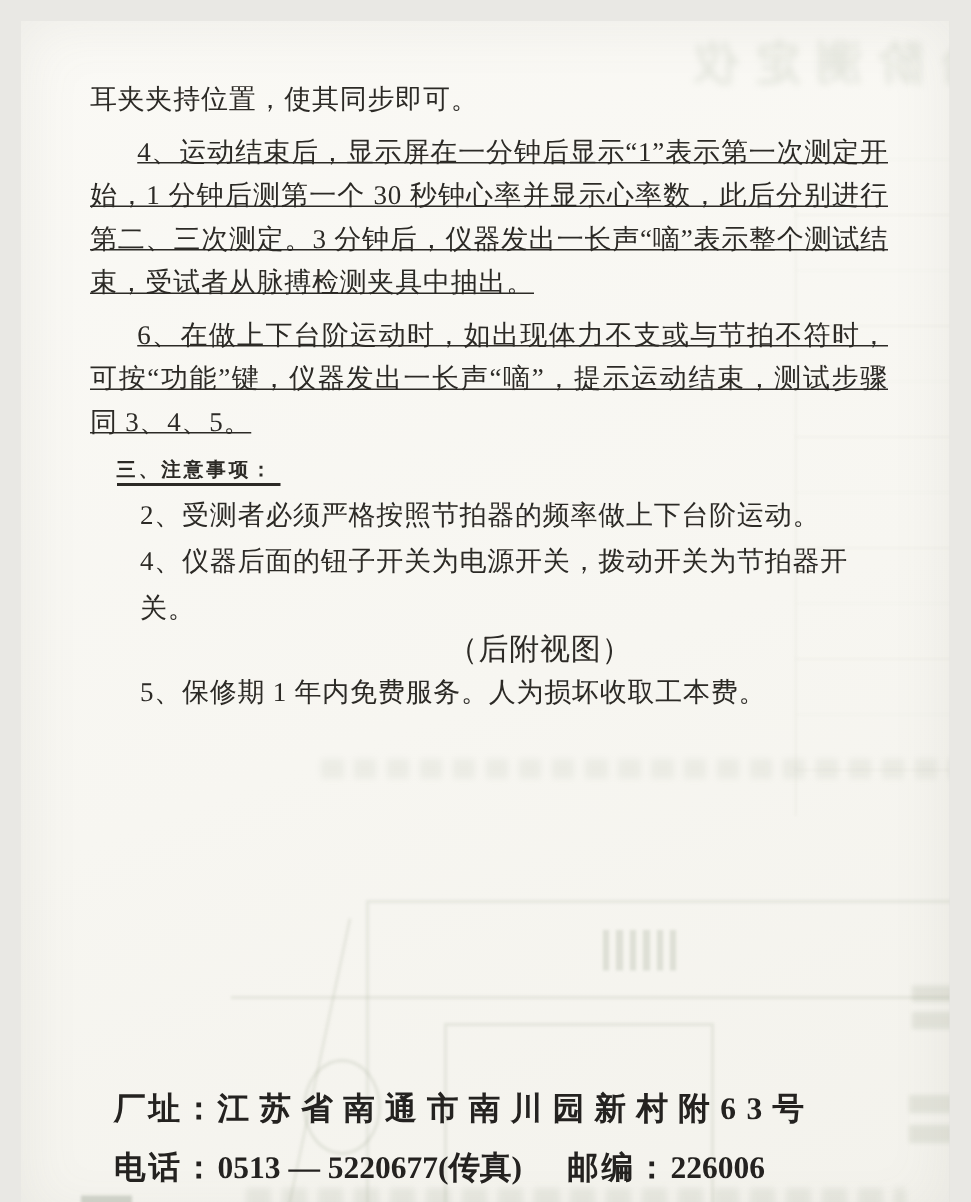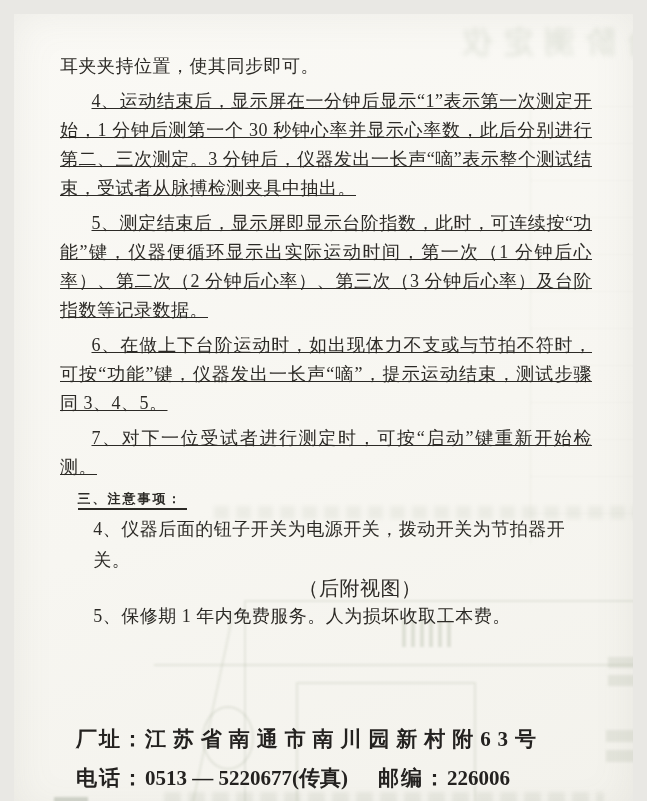--- a/index.html
+++ b/index.html
@@ -93,27 +93,26 @@
     <div class="bleed-label-1"></div>
     <div class="bleed-label-2"></div>
     <div class="bleed-bottom-row"></div>
     <div class="bleed-corner-block"></div>
   </div>
 
   <div class="content">
     <p class="intro">耳夹夹持位置，使其同步即可。</p>
 
     <p class="para">4、运动结束后，显示屏在一分钟后显示“1”表示第一次测定开始，1 分钟后测第一个 30 秒钟心率并显示心率数，此后分别进行第二、三次测定。3 分钟后，仪器发出一长声“嘀”表示整个测试结束，受试者从脉搏检测夹具中抽出。</p>
-    <p class="para">5、测定结束后，显示屏即显示台阶指数，此时，可连续按“功能”键，仪器便循环显示出实际运动时间，第一次（1 分钟后心率）、第二次（2 分钟后心率）、第三次（3 分钟后心率）及台阶指数等记录数据。</p>
     <p class="para">6、在做上下台阶运动时，如出现体力不支或与节拍不符时，可按“功能”键，仪器发出一长声“嘀”，提示运动结束，测试步骤同 3、4、5。</p>
-    <p class="para">7、对下一位受试者进行测定时，可按“启动”键重新开始检测。</p>
 
     <h3 class="section-heading"><span class="hl">三、注意事项：</span></h3>
 
     <div class="notes">
+      <p class="note">2、受测者必须严格按照节拍器的频率做上下台阶运动。</p>
       <p class="note">4、仪器后面的钮子开关为电源开关，拨动开关为节拍器开关。</p>
       <p class="note-sub">（后附视图）</p>
       <p class="note">5、保修期 1 年内免费服务。人为损坏收取工本费。</p>
     </div>
   </div>
 
   <div class="footer">
     <p><span class="addr-label">厂址：</span><span class="addr-text">江苏省南通市南川园新村附63号</span></p>
     <p><span class="tel-label">电话：</span><span>0513 — 5220677(传真)</span><span class="postcode-label">邮编：</span><span>226006</span></p>
   </div>

